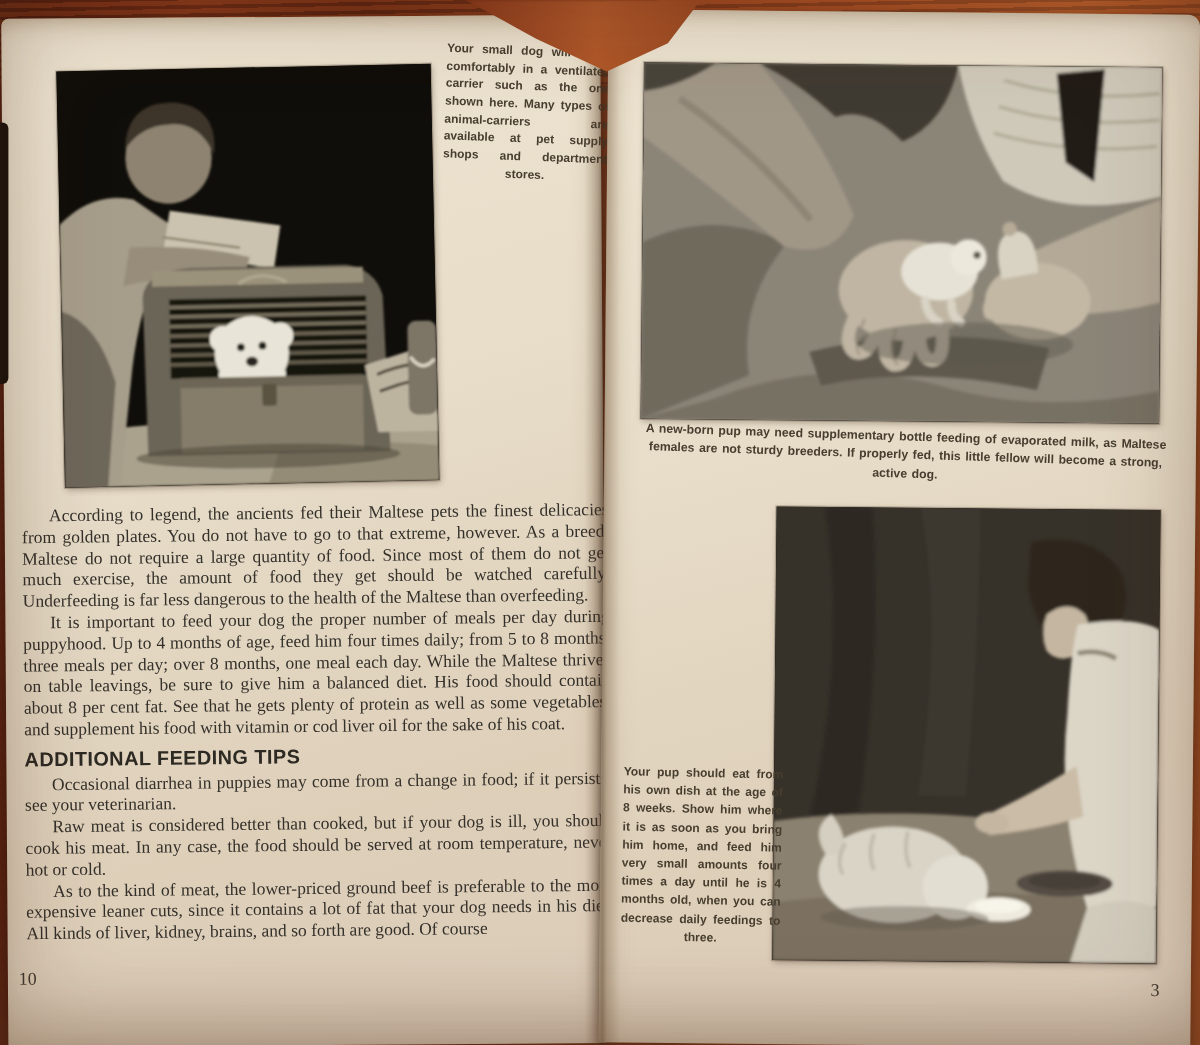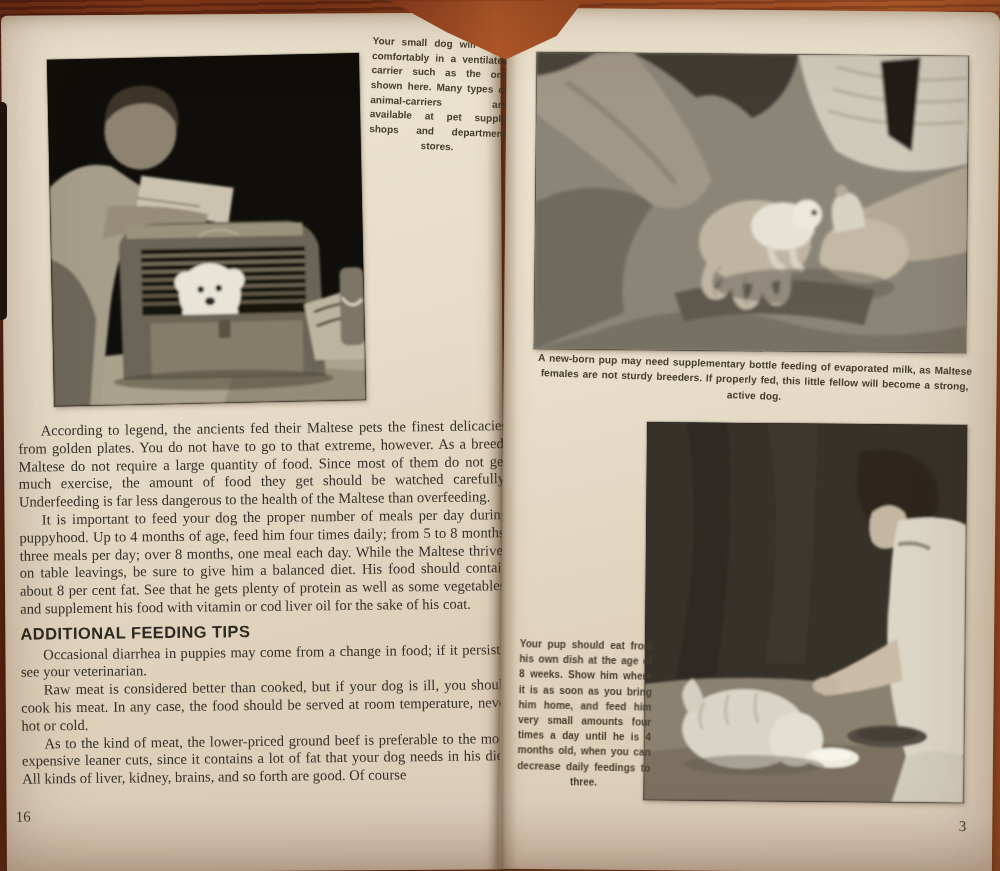--- a/index.html
+++ b/index.html
@@ -97,21 +97,21 @@
     <div class="caption caption-carrier">Your small dog will travel comfortably in a ventilated carrier such as the one shown here. Many types of animal-carriers are available at pet supply shops and department stores.</div>
 
     <div class="bodycol">
       <p>According to legend, the ancients fed their Maltese pets the finest delicacies from golden plates. You do not have to go to that extreme, however. As a breed, Maltese do not require a large quantity of food. Since most of them do not get much exercise, the amount of food they get should be watched carefully. Underfeeding is far less dangerous to the health of the Maltese than overfeeding.</p>
       <p>It is important to feed your dog the proper number of meals per day during puppyhood. Up to 4 months of age, feed him four times daily; from 5 to 8 months, three meals per day; over 8 months, one meal each day. While the Maltese thrives on table leavings, be sure to give him a balanced diet. His food should contain about 8 per cent fat. See that he gets plenty of protein as well as some vegetables, and supplement his food with vitamin or cod liver oil for the sake of his coat.</p>
       <h2>ADDITIONAL FEEDING TIPS</h2>
       <p>Occasional diarrhea in puppies may come from a change in food; if it persists, see your veterinarian.</p>
       <p>Raw meat is considered better than cooked, but if your dog is ill, you should cook his meat. In any case, the food should be served at room temperature, never hot or cold.</p>
       <p>As to the kind of meat, the lower-priced ground beef is preferable to the more expensive leaner cuts, since it contains a lot of fat that your dog needs in his diet. All kinds of liver, kidney, brains, and so forth are good. Of course</p>
     </div>
-    <div class="pagenum pagenum-left">16</div>
+    <div class="pagenum pagenum-left">10</div>
   </div>
 
   <div class="page page-right">
     <div class="photo photo-bottle" aria-label="Hands holding a tiny new-born Maltese puppy and a small bottle over a blanket">
       <svg viewBox="0 0 432 297" preserveAspectRatio="none">
         <defs>
             <filter id="b2">
               <feGaussianBlur stdDeviation="1.4"></feGaussianBlur>
             </filter>
           </defs>

